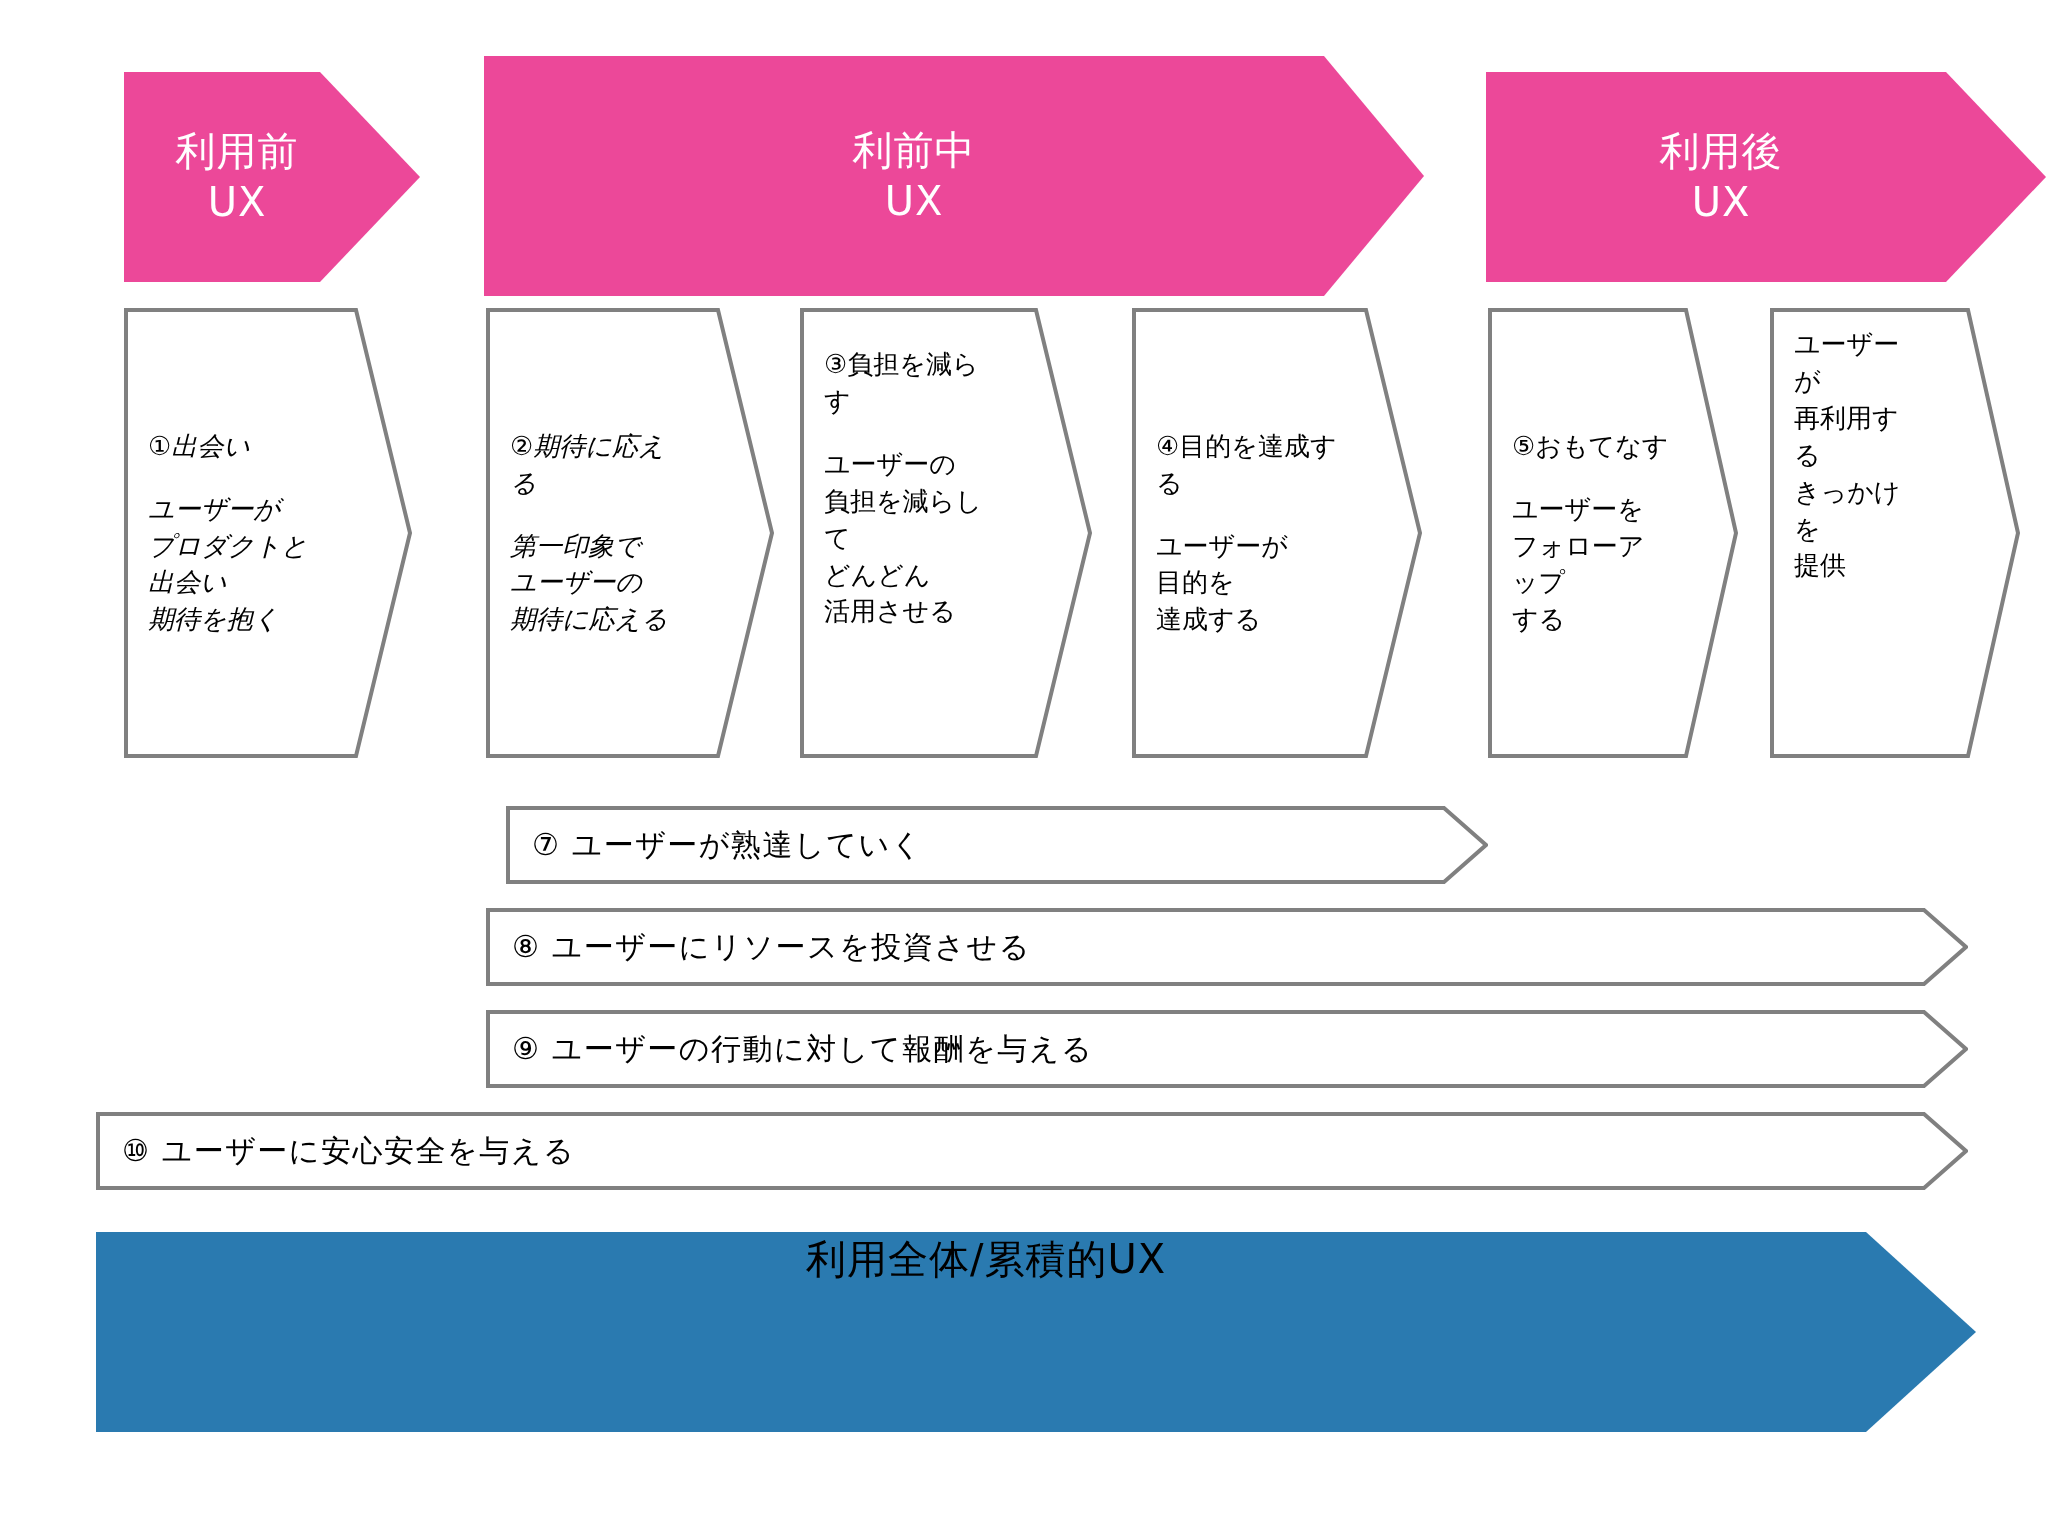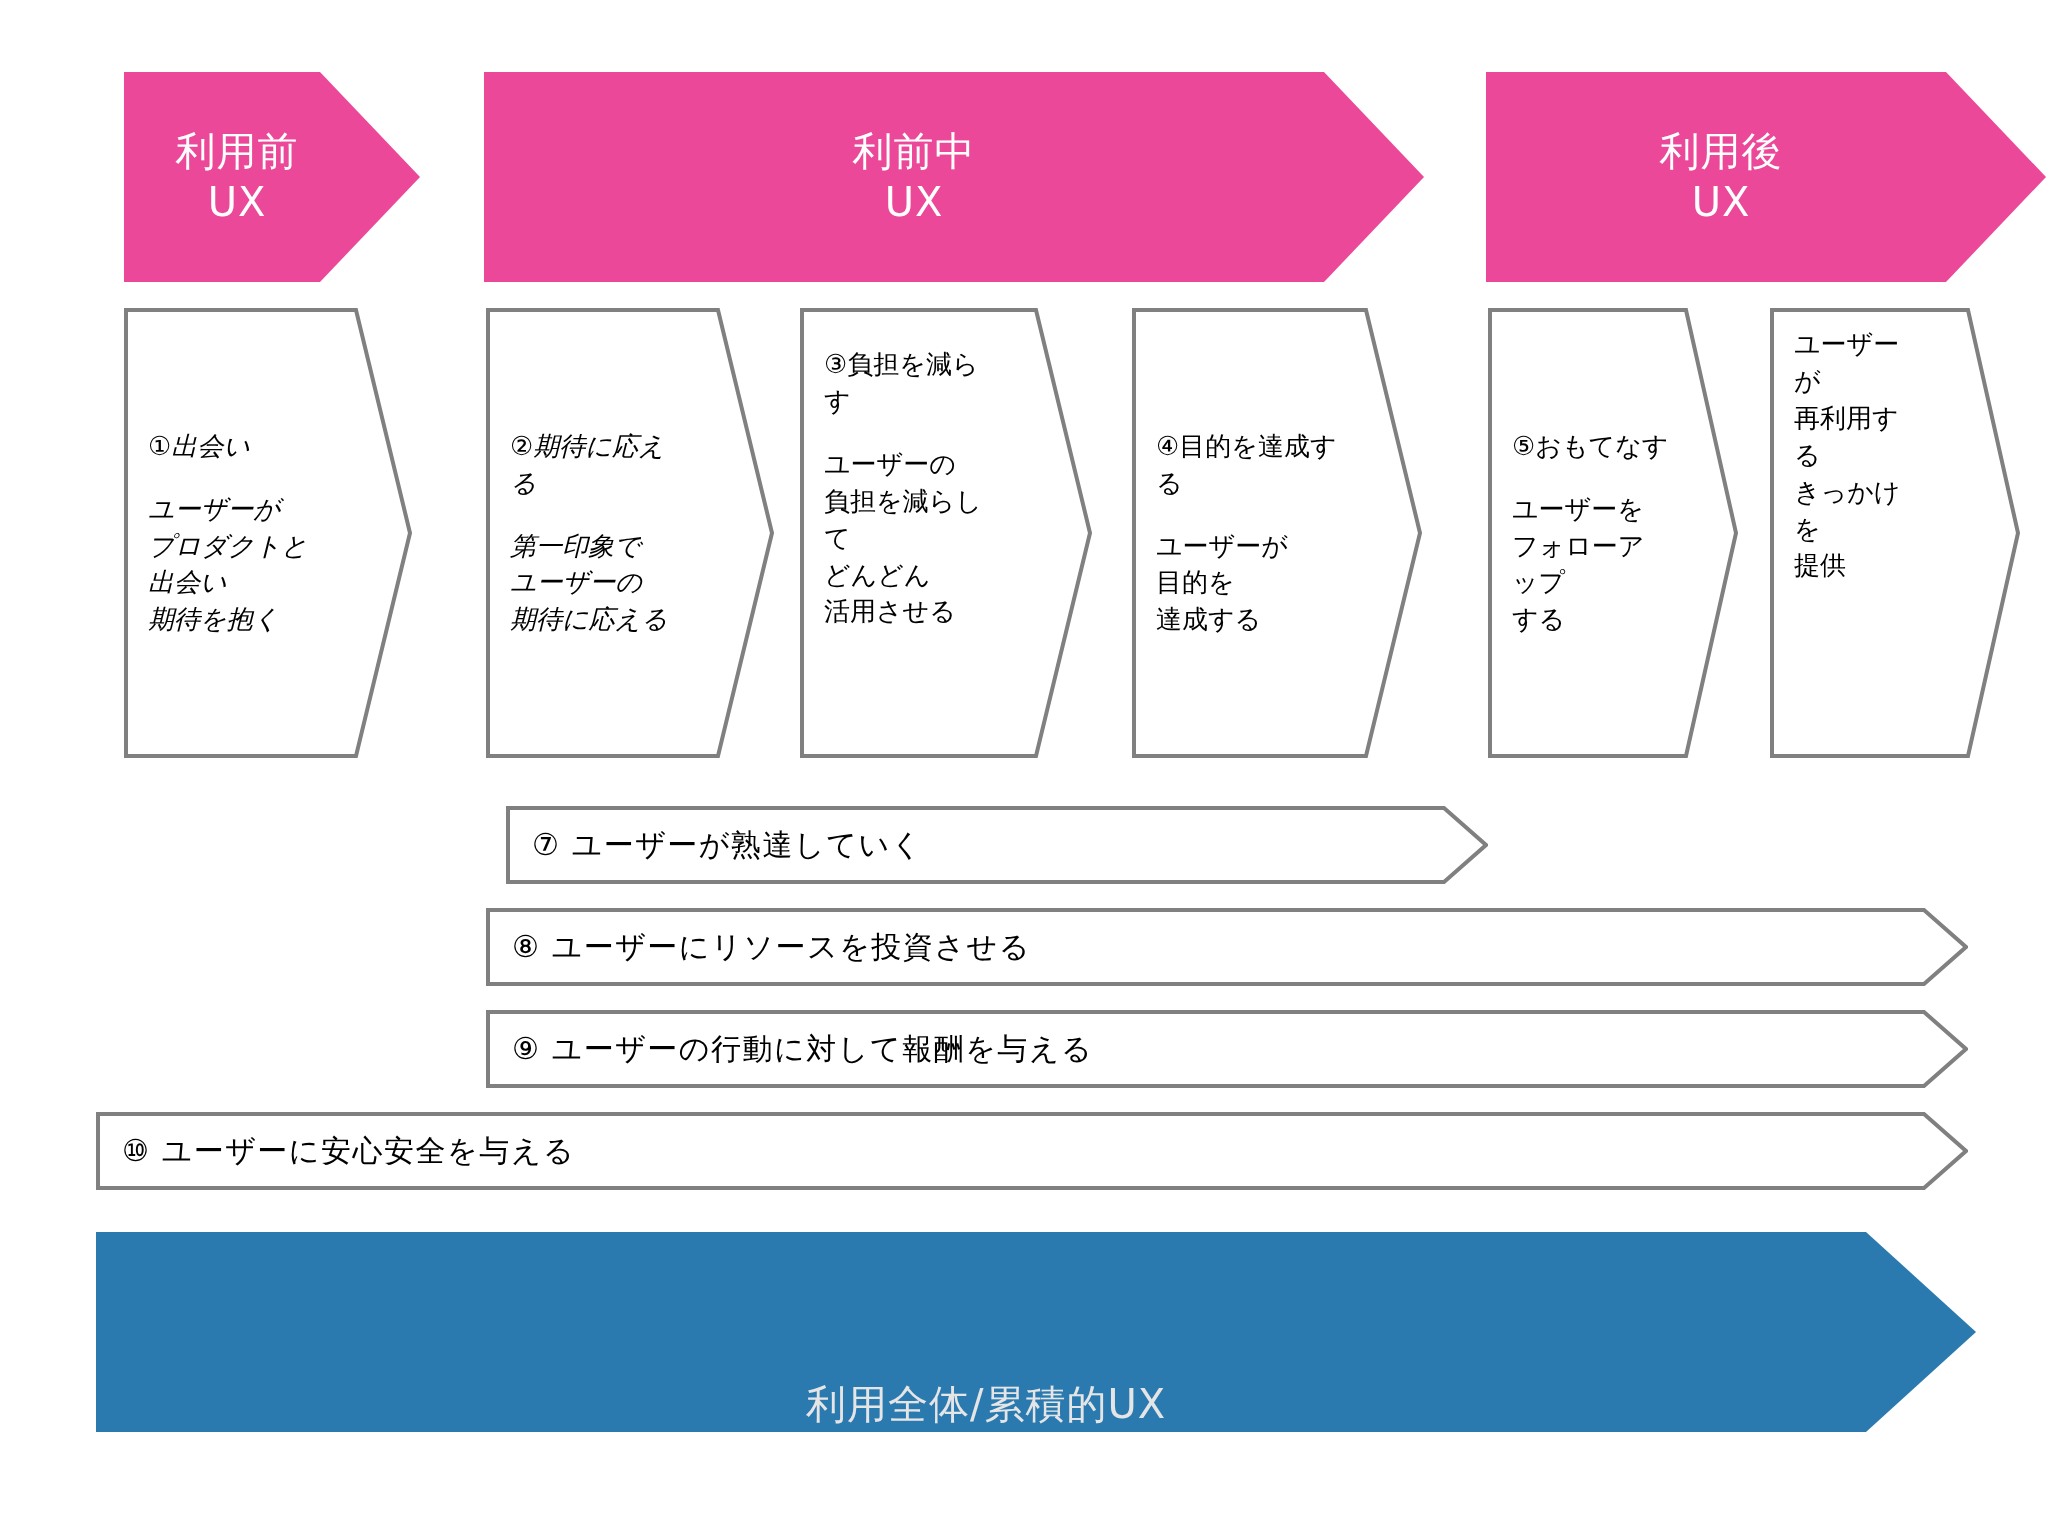--- a/index.html
+++ b/index.html
@@ -38,21 +38,21 @@
     white-space: pre-line;
     padding-right: 0px;
   }
   
   .chev-right {
     clip-path: polygon(0 0, calc(100% - 100px) 0, 100% 50%, calc(100% - 100px) 100%, 0 100%);
   }
 
   .banner-1 { left: 124px;  top: 72px; width: 296px;  height: 210px; }
   .banner-1 .banner-inner { padding-right: 70px; }
-  .banner-2 { left: 484px;  top: 72px; width: 940px;  height: 210px; align-items: center; }
+  .banner-2 { left: 484px;  top: 56px; width: 940px;  height: 240px; align-items: center; }
   .banner-2 .banner-inner { padding-right: 80px; }
   .banner-3 { left: 1486px; top: 72px; width: 560px;  height: 210px; }
   .banner-3 .banner-inner { padding-right: 90px; }
 
   
   .stage {
     position: absolute;
     top: 308px;
     height: 450px;
     box-sizing: border-box;
@@ -129,23 +129,23 @@
   .arrow-10 { left: 96px;  top: 1112px; width: 1872px; }
 
   
   .bottom-banner {
     position: absolute;
     left: 96px;
     top: 1232px;
     width: 1880px;
     height: 200px;
     background: #2a7ab0;
-    color: #e5e5e5;
-    display: flex;
-    align-items: flex-end;
+    color: #000000;
+    display: flex;
+    align-items: flex-start;
     justify-content: center;
     font-size: 40px;
     letter-spacing: 1px;
     filter: drop-shadow(5px 5px 4px rgba(0,0,0,0.38));
     clip-path: polygon(0 0, calc(100% - 110px) 0, 100% 50%, calc(100% - 110px) 100%, 0 100%);
     box-sizing: border-box;
   }
   .bottom-banner .banner-inner { padding-right: 100px; }
 </style>
 </head>

